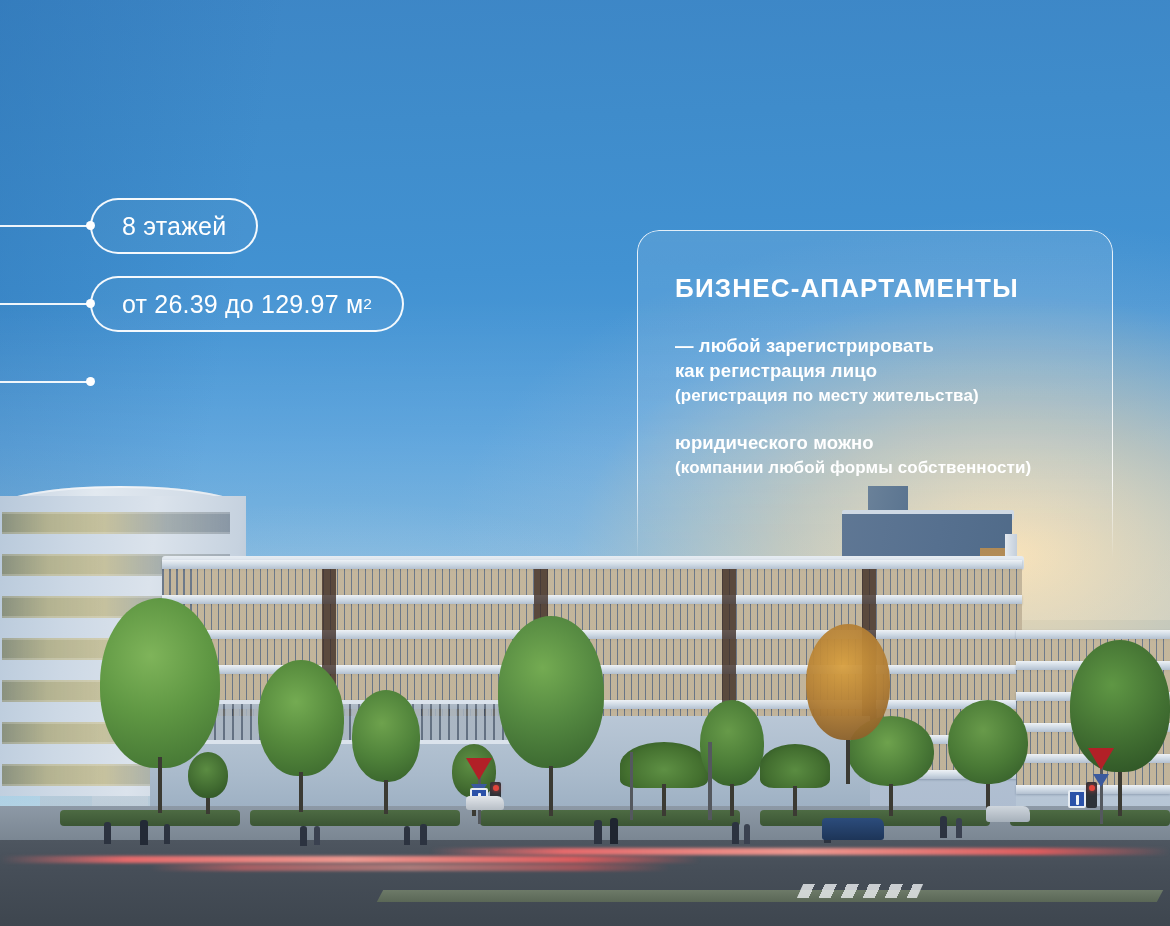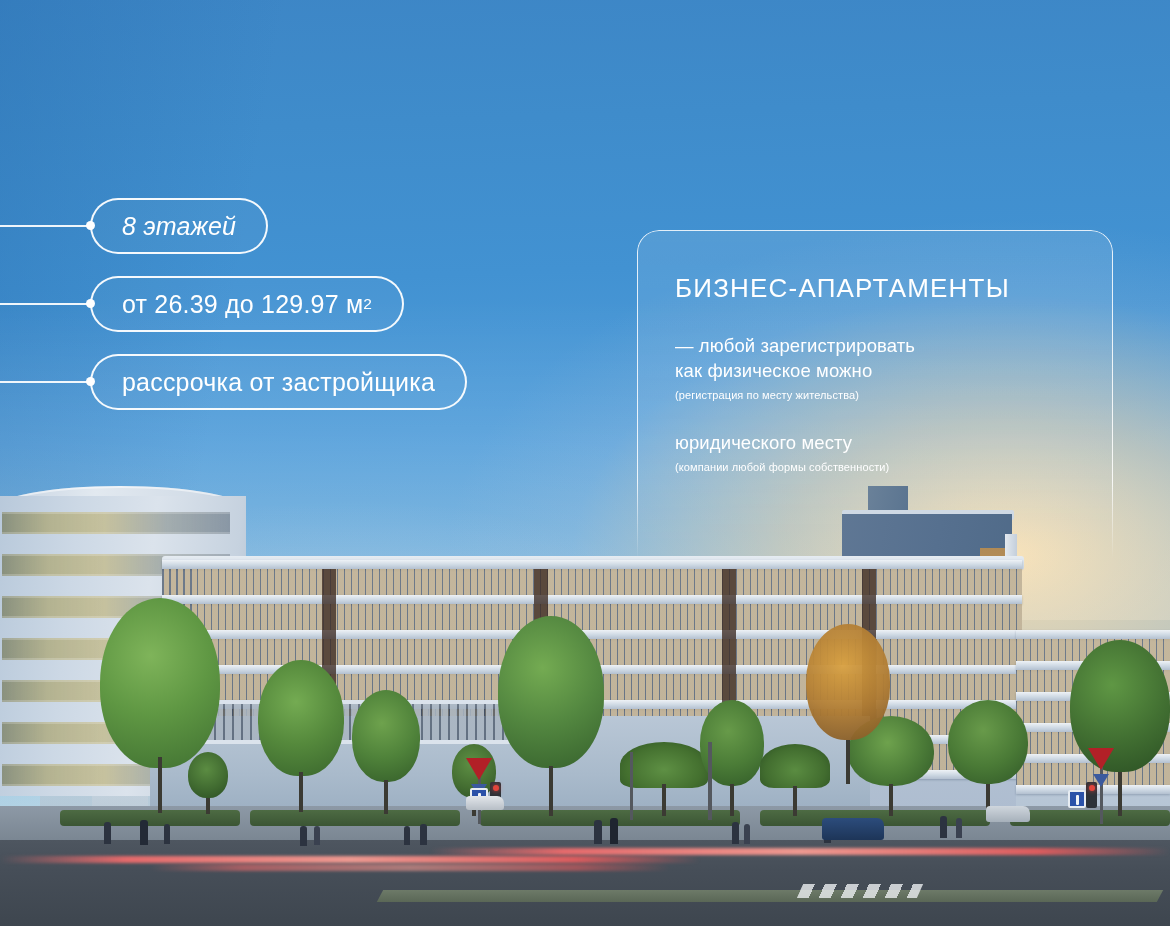--- a/index.html
+++ b/index.html
@@ -64,21 +64,21 @@
     padding:0 30px;
     border:2px solid rgba(255,255,255,0.95);
     border-radius:34px;
     color:#ffffff;
     font-size:25px;
     letter-spacing:0.2px;
     white-space:nowrap;
     background:rgba(255,255,255,0.035);
   }
   .pill sup { font-size:0.62em; vertical-align:super; line-height:0; }
-  .pill-1 { left:90px; top:198px;font-style:italic; }
+  .pill-1 { left:90px; top:198px; }
   .pill-2 { left:90px; top:276px; }
   .pill-3 { left:90px; top:354px; }
 
   
   .connector {
     position:absolute;
     height:2px;
     left:0;
     background:rgba(255,255,255,0.92);
   }
@@ -101,35 +101,36 @@
     left:637px; top:230px;
     width:476px; height:330px;
     border:1.6px solid rgba(255,255,255,0.85);
     border-bottom:none;
     border-radius:22px 22px 0 0;
     background:linear-gradient(180deg, rgba(255,255,255,0.10) 0%, rgba(255,255,255,0.07) 55%, rgba(255,255,255,0.03) 100%);
     -webkit-mask-image:linear-gradient(180deg, #000 0%, #000 76%, rgba(0,0,0,0.25) 94%, rgba(0,0,0,0) 100%);
     mask-image:linear-gradient(180deg, #000 0%, #000 76%, rgba(0,0,0,0.25) 94%, rgba(0,0,0,0) 100%);
     padding:42px 0 0 37px;
     color:#ffffff;
+    font-weight:bold;
   }
   .panel-heading {
     font-size:26px;
     letter-spacing:1.2px;
     margin-bottom:29px;
     white-space:nowrap;
   }
   .panel-block { margin-bottom:22px; }
   .panel-line {
     font-size:18.5px;
     line-height:25px;
     letter-spacing:0.1px;
     white-space:nowrap;
   }
-  .panel-line.small { font-size:11px; }
+  .panel-line.small { font-size:17px; }
 
   
   .far-block {
     position:absolute;
     background:#9fb6cc;
     opacity:0.55;
   }
 
   
   .tower-left {
@@ -404,35 +405,32 @@
 
   <div class="pill pill-1">
     <span>8 этажей</span>
   </div>
 
   <div class="pill pill-2">
     <span>от 26.39 до 129.97 м</span>
       <sup>2</sup>
   </div>
 
-  <div class="pill pill-3">
-    <span>рассрочка от застройщика</span>
-  </div>
 
   <div class="info-panel">
     <div class="panel-heading">БИЗНЕС-АПАРТАМЕНТЫ</div>
 
     <div class="panel-block">
       <div class="panel-line">— любой зарегистрировать</div>
-      <div class="panel-line">как физическое можно</div>
+      <div class="panel-line">как регистрация лицо</div>
       <div class="panel-line small">(регистрация по месту жительства)</div>
     </div>
 
     <div class="panel-block">
-      <div class="panel-line">юридического месту</div>
+      <div class="panel-line">юридического можно</div>
       <div class="panel-line small">(компании любой формы собственности)</div>
     </div>
   </div>
 
   <div class="far-block" style="left:40px; top:728px; width:120px; height:80px; background:linear-gradient(180deg,#cdd6df,#b5c1cd);"></div>
   <div class="far-block" style="left:92px; top:740px; width:56px; height:68px; background:linear-gradient(180deg,#e0e6ec,#c4cfda);"></div>
   <div class="far-block" style="left:1120px; top:742px; width:50px; height:66px; background:linear-gradient(180deg,#c9d3dd,#aebbc8); opacity:0.45;"></div>
 
   <div class="tower-left-cap"></div>
   <div class="tower-left">

